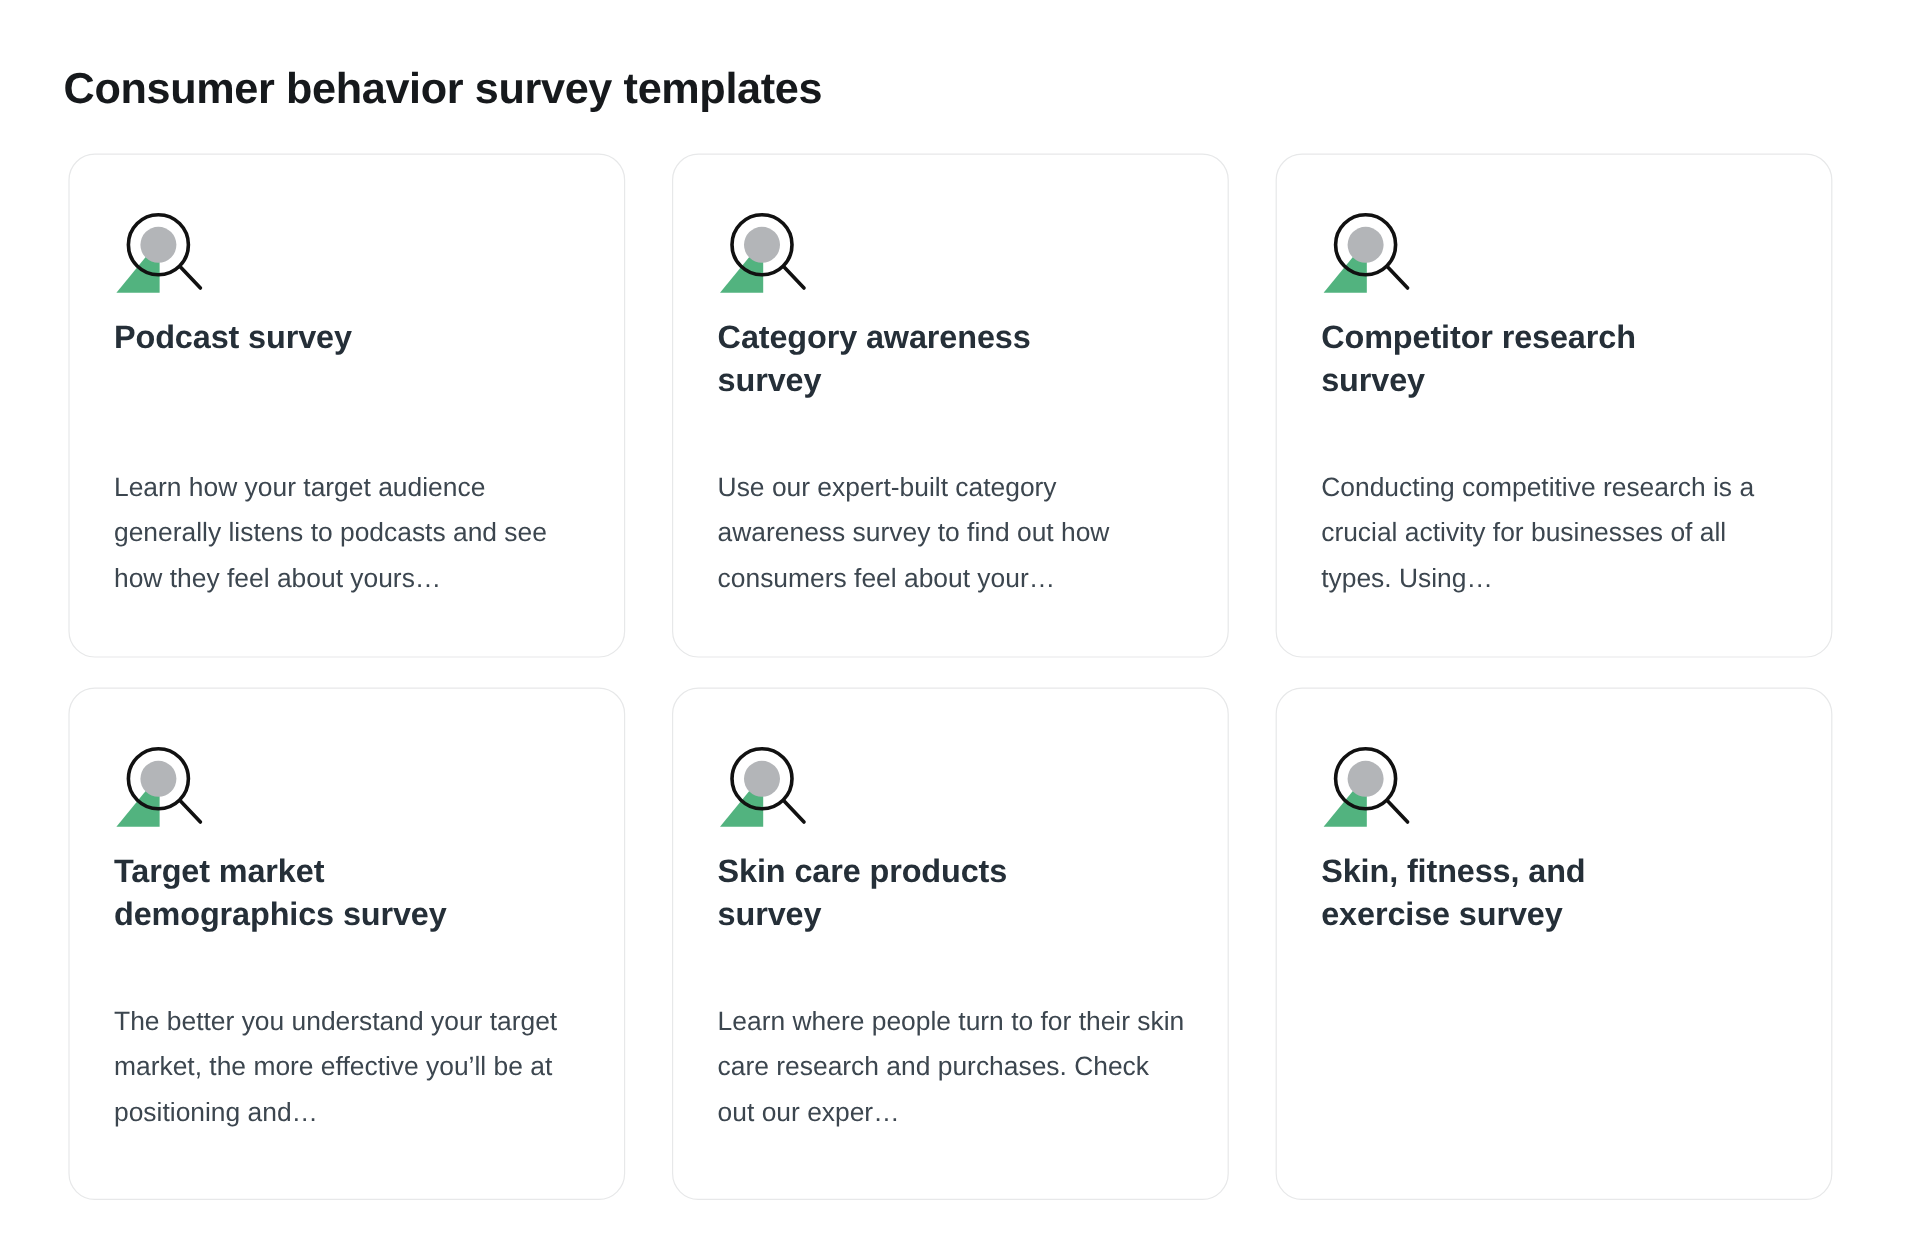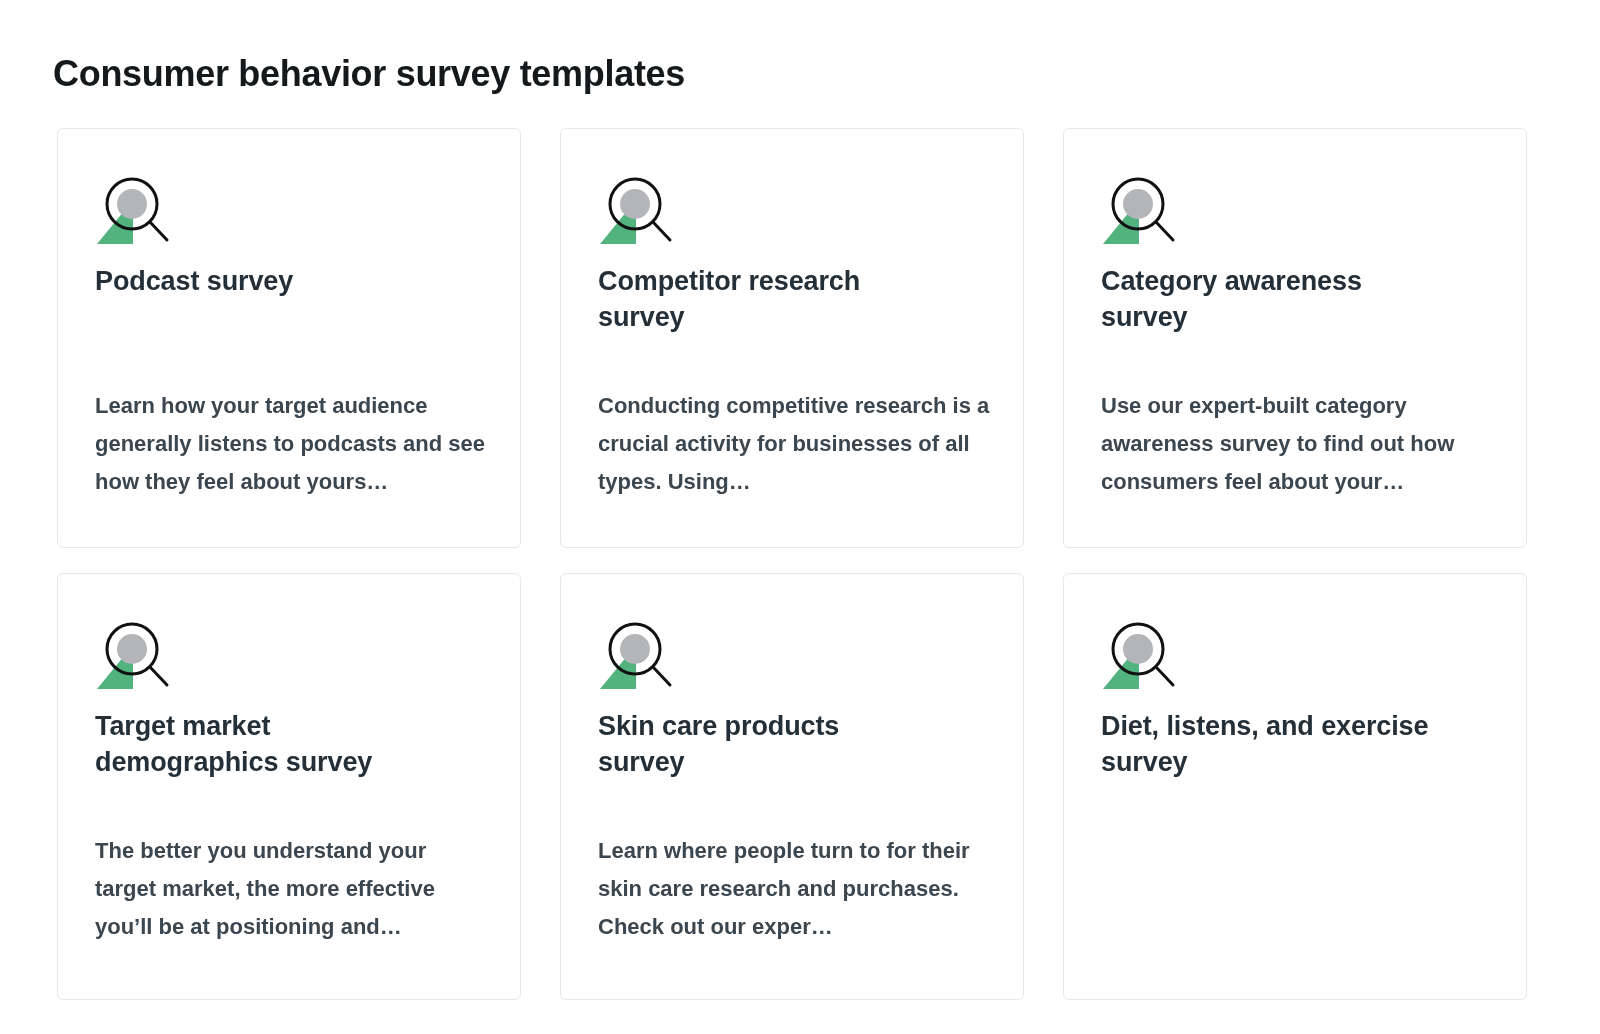--- a/index.html
+++ b/index.html
@@ -45,21 +45,21 @@
     grid-template-columns: repeat(3, 464px);
     grid-template-rows: 420px 427px;
     column-gap: 39px;
     row-gap: 25px;
   }
 
   .card {
     box-sizing: border-box;
     background: #ffffff;
     border: 1px solid #e7e8e9;
-    border-radius: 6px;
+    border-radius: 22px;
     padding: 47px 38px 16px 37px;
     overflow: hidden;
     position: relative;
   }
 
   .card-icon {
     width: 78px;
     height: 70px;
     display: block;
     margin-bottom: 18px;
@@ -70,21 +70,21 @@
     font-weight: 700;
     color: #252f38;
     line-height: 1.33;
     letter-spacing: -0.1px;
     margin: 0;
     max-width: 330px;
   }
 
   .card-desc {
     font-size: 22px;
-    font-weight: 700;
+    font-weight: 400;
     color: #3c464f;
     line-height: 1.72;
     margin: 0;
     max-width: 392px;
     position: absolute;
     left: 37px;
     right: 20px;
   }
 
   .row1 .card-desc { top: 255px; }
@@ -114,44 +114,44 @@
           <polygon points="2,68 38,68 38,24" fill="#52b37f"></polygon>
           <circle cx="37" cy="28" r="15" fill="#b3b5b8"></circle>
           <circle cx="37" cy="28" r="25" fill="none" stroke="#111111" stroke-width="3"></circle>
           <line x1="55" y1="46" x2="72" y2="64" stroke="#111111" stroke-width="3" stroke-linecap="round"></line>
         </svg>
       </span>
       <h2 class="card-title">Podcast survey</h2>
       <p class="card-desc">Learn how your target audience generally listens to podcasts and see how they feel about yours…</p>
     </div>
 
+    <div class="card row1 card--category">
+      <span class="card-icon">
+        <svg width="78" height="70" viewBox="0 0 78 70" xmlns="http://www.w3.org/2000/svg">
+          <polygon points="2,68 38,68 38,24" fill="#52b37f"></polygon>
+          <circle cx="37" cy="28" r="15" fill="#b3b5b8"></circle>
+          <circle cx="37" cy="28" r="25" fill="none" stroke="#111111" stroke-width="3"></circle>
+          <line x1="55" y1="46" x2="72" y2="64" stroke="#111111" stroke-width="3" stroke-linecap="round"></line>
+        </svg>
+      </span>
+      <h2 class="card-title">Category awareness survey</h2>
+      <p class="card-desc">Use our expert-built category awareness survey to find out how consumers feel about your…</p>
+    </div>
+
     <div class="card row1 card--competitor">
       <span class="card-icon">
         <svg width="78" height="70" viewBox="0 0 78 70" xmlns="http://www.w3.org/2000/svg">
           <polygon points="2,68 38,68 38,24" fill="#52b37f"></polygon>
           <circle cx="37" cy="28" r="15" fill="#b3b5b8"></circle>
           <circle cx="37" cy="28" r="25" fill="none" stroke="#111111" stroke-width="3"></circle>
           <line x1="55" y1="46" x2="72" y2="64" stroke="#111111" stroke-width="3" stroke-linecap="round"></line>
         </svg>
       </span>
       <h2 class="card-title">Competitor research survey</h2>
       <p class="card-desc">Conducting competitive research is a crucial activity for businesses of all types. Using…</p>
-    </div>
-
-    <div class="card row1 card--category">
-      <span class="card-icon">
-        <svg width="78" height="70" viewBox="0 0 78 70" xmlns="http://www.w3.org/2000/svg">
-          <polygon points="2,68 38,68 38,24" fill="#52b37f"></polygon>
-          <circle cx="37" cy="28" r="15" fill="#b3b5b8"></circle>
-          <circle cx="37" cy="28" r="25" fill="none" stroke="#111111" stroke-width="3"></circle>
-          <line x1="55" y1="46" x2="72" y2="64" stroke="#111111" stroke-width="3" stroke-linecap="round"></line>
-        </svg>
-      </span>
-      <h2 class="card-title">Category awareness survey</h2>
-      <p class="card-desc">Use our expert-built category awareness survey to find out how consumers feel about your…</p>
     </div>
 
     <div class="card row2 card--target">
       <span class="card-icon">
         <svg width="78" height="70" viewBox="0 0 78 70" xmlns="http://www.w3.org/2000/svg">
           <polygon points="2,68 38,68 38,24" fill="#52b37f"></polygon>
           <circle cx="37" cy="28" r="15" fill="#b3b5b8"></circle>
           <circle cx="37" cy="28" r="25" fill="none" stroke="#111111" stroke-width="3"></circle>
           <line x1="55" y1="46" x2="72" y2="64" stroke="#111111" stroke-width="3" stroke-linecap="round"></line>
         </svg>
@@ -175,17 +175,17 @@
 
     <div class="card row2 card--diet">
       <span class="card-icon">
         <svg width="78" height="70" viewBox="0 0 78 70" xmlns="http://www.w3.org/2000/svg">
           <polygon points="2,68 38,68 38,24" fill="#52b37f"></polygon>
           <circle cx="37" cy="28" r="15" fill="#b3b5b8"></circle>
           <circle cx="37" cy="28" r="25" fill="none" stroke="#111111" stroke-width="3"></circle>
           <line x1="55" y1="46" x2="72" y2="64" stroke="#111111" stroke-width="3" stroke-linecap="round"></line>
         </svg>
       </span>
-      <h2 class="card-title">Diet, listens, and exercise survey</h2>
+      <h2 class="card-title">Skin, fitness, and exercise survey</h2>
     </div>
 
   </div>
 </div>
 
 </body></html>

